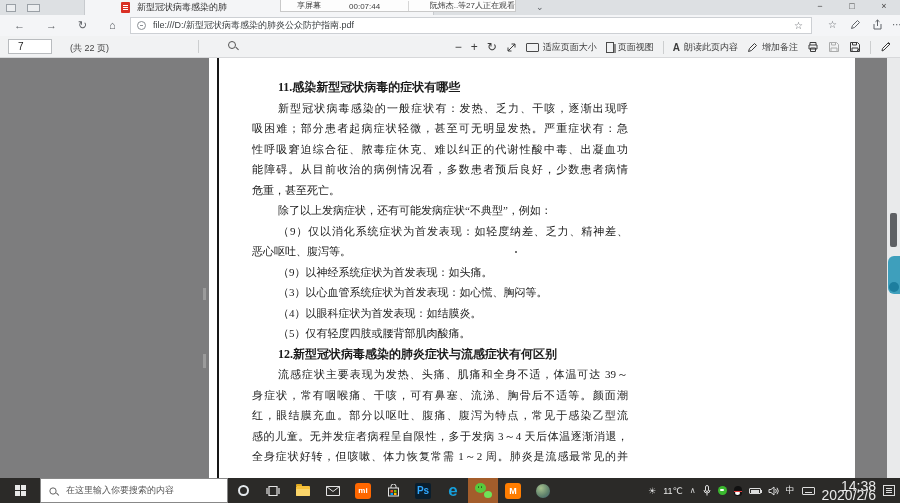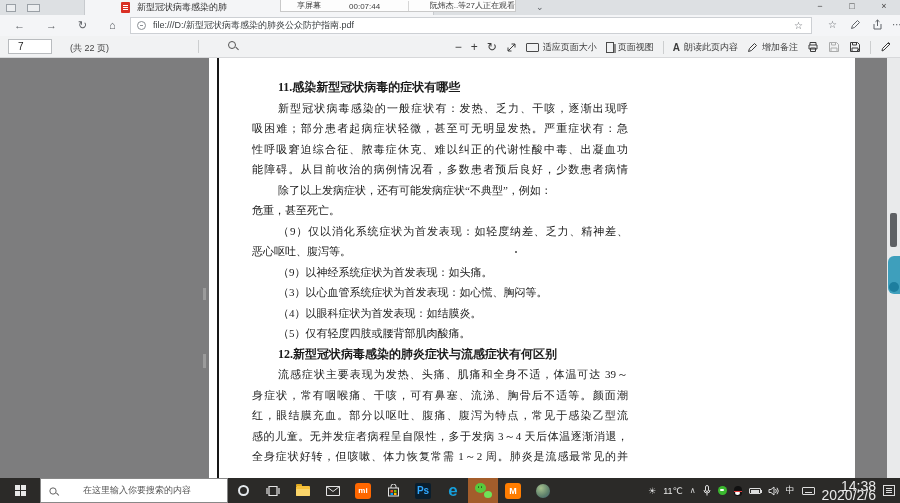--- a/index.html
+++ b/index.html
@@ -86,21 +86,21 @@
   .teal-handle{position:absolute;left:888px;top:198px;width:12px;height:38px;background:#3e9fbc;border-radius:6px 0 0 6px;}
   .teal-dot{position:absolute;left:1px;top:26px;width:10px;height:10px;border-radius:50%;background:#1d7e9e;}
 
   
   .taskbar{position:absolute;left:0;top:478px;width:900px;height:25px;background:#2b2a28;display:flex;align-items:center;}
   .startbtn{width:40px;height:25px;display:flex;align-items:center;justify-content:center;}
   .winlogo{width:11px;height:11px;display:grid;grid-template-columns:5px 5px;grid-template-rows:5px 5px;gap:1px;}
   .winlogo i{background:#e8e8e8;}
   .tsearch{width:188px;height:25px;background:#fff;border:1px solid #888;display:flex;align-items:center;}
   .tsearch .mag{border-color:#555;margin-left:8px;transform:scale(.9);}
-  .tsearch .ph{margin-left:26px;font-size:9px;color:#555;white-space:nowrap;}
+  .tsearch .ph{margin-left:9px;font-size:9px;color:#555;white-space:nowrap;}
   .tbtn{width:30px;height:25px;display:flex;align-items:center;justify-content:center;position:relative;}
   .tbtn.active{background:#a35d2b;}
   .ring{width:11px;height:11px;border:2px solid #e4e9ed;border-radius:50%;}
   .folder{width:14px;height:10px;background:#f7c13a;border-radius:1px;position:relative;}
   .folder:before{content:"";position:absolute;left:0;top:-2px;width:6px;height:2px;background:#e0a91f;border-radius:1px 1px 0 0;}
   .folder:after{content:"";position:absolute;left:0;top:3px;width:14px;height:7px;background:#fbd56a;border-radius:1px;}
   .sqapp{width:16px;height:16px;border-radius:3px;color:#fff;font-weight:bold;display:flex;align-items:center;justify-content:center;}
   .mi-bg{background:#ff6700;font-size:8px;}
   .ps-bg{background:#0a1e2d;color:#30a8ff;font-size:10px;border-radius:2px;}
   .m-bg{background:#ff7d00;font-size:9px;}
@@ -242,22 +242,22 @@
     <span class="artifact" style="left:203px;top:230px;width:3px;height:12px;"></span>
     <span class="artifact" style="left:203px;top:296px;width:3px;height:14px;"></span>
     <div class="page">
       <div class="pageline"></div>
       <div class="textblock">
           <div class="dline heading">11.感染新型冠状病毒的症状有哪些</div>
           <div class="dline first fill">新型冠状病毒感染的一般症状有：发热、乏力、干咳，逐渐出现呼</div>
           <div class="dline fill">吸困难；部分患者起病症状轻微，甚至可无明显发热。严重症状有：急</div>
           <div class="dline fill">性呼吸窘迫综合征、脓毒症休克、难以纠正的代谢性酸中毒、出凝血功</div>
           <div class="dline fill">能障碍。从目前收治的病例情况看，多数患者预后良好，少数患者病情</div>
+          <div class="dline">危重，甚至死亡。</div>
           <div class="dline first">除了以上发病症状，还有可能发病症状“不典型”，例如：</div>
-          <div class="dline">危重，甚至死亡。</div>
           <div class="dline first fill">（9）仅以消化系统症状为首发表现：如轻度纳差、乏力、精神差、</div>
           <div class="dline">恶心呕吐、腹泻等。</div>
           <div class="dline first">（9）以神经系统症状为首发表现：如头痛。</div>
           <div class="dline first">（3）以心血管系统症状为首发表现：如心慌、胸闷等。</div>
           <div class="dline first">（4）以眼科症状为首发表现：如结膜炎。</div>
           <div class="dline first">（5）仅有轻度四肢或腰背部肌肉酸痛。</div>
           <div class="dline heading">12.新型冠状病毒感染的肺炎症状与流感症状有何区别</div>
           <div class="dline first fill">流感症状主要表现为发热、头痛、肌痛和全身不适，体温可达 39～</div>
           <div class="dline fill">身症状，常有咽喉痛、干咳，可有鼻塞、流涕、胸骨后不适等。颜面潮</div>
           <div class="dline fill">红，眼结膜充血。部分以呕吐、腹痛、腹泻为特点，常见于感染乙型流</div>

